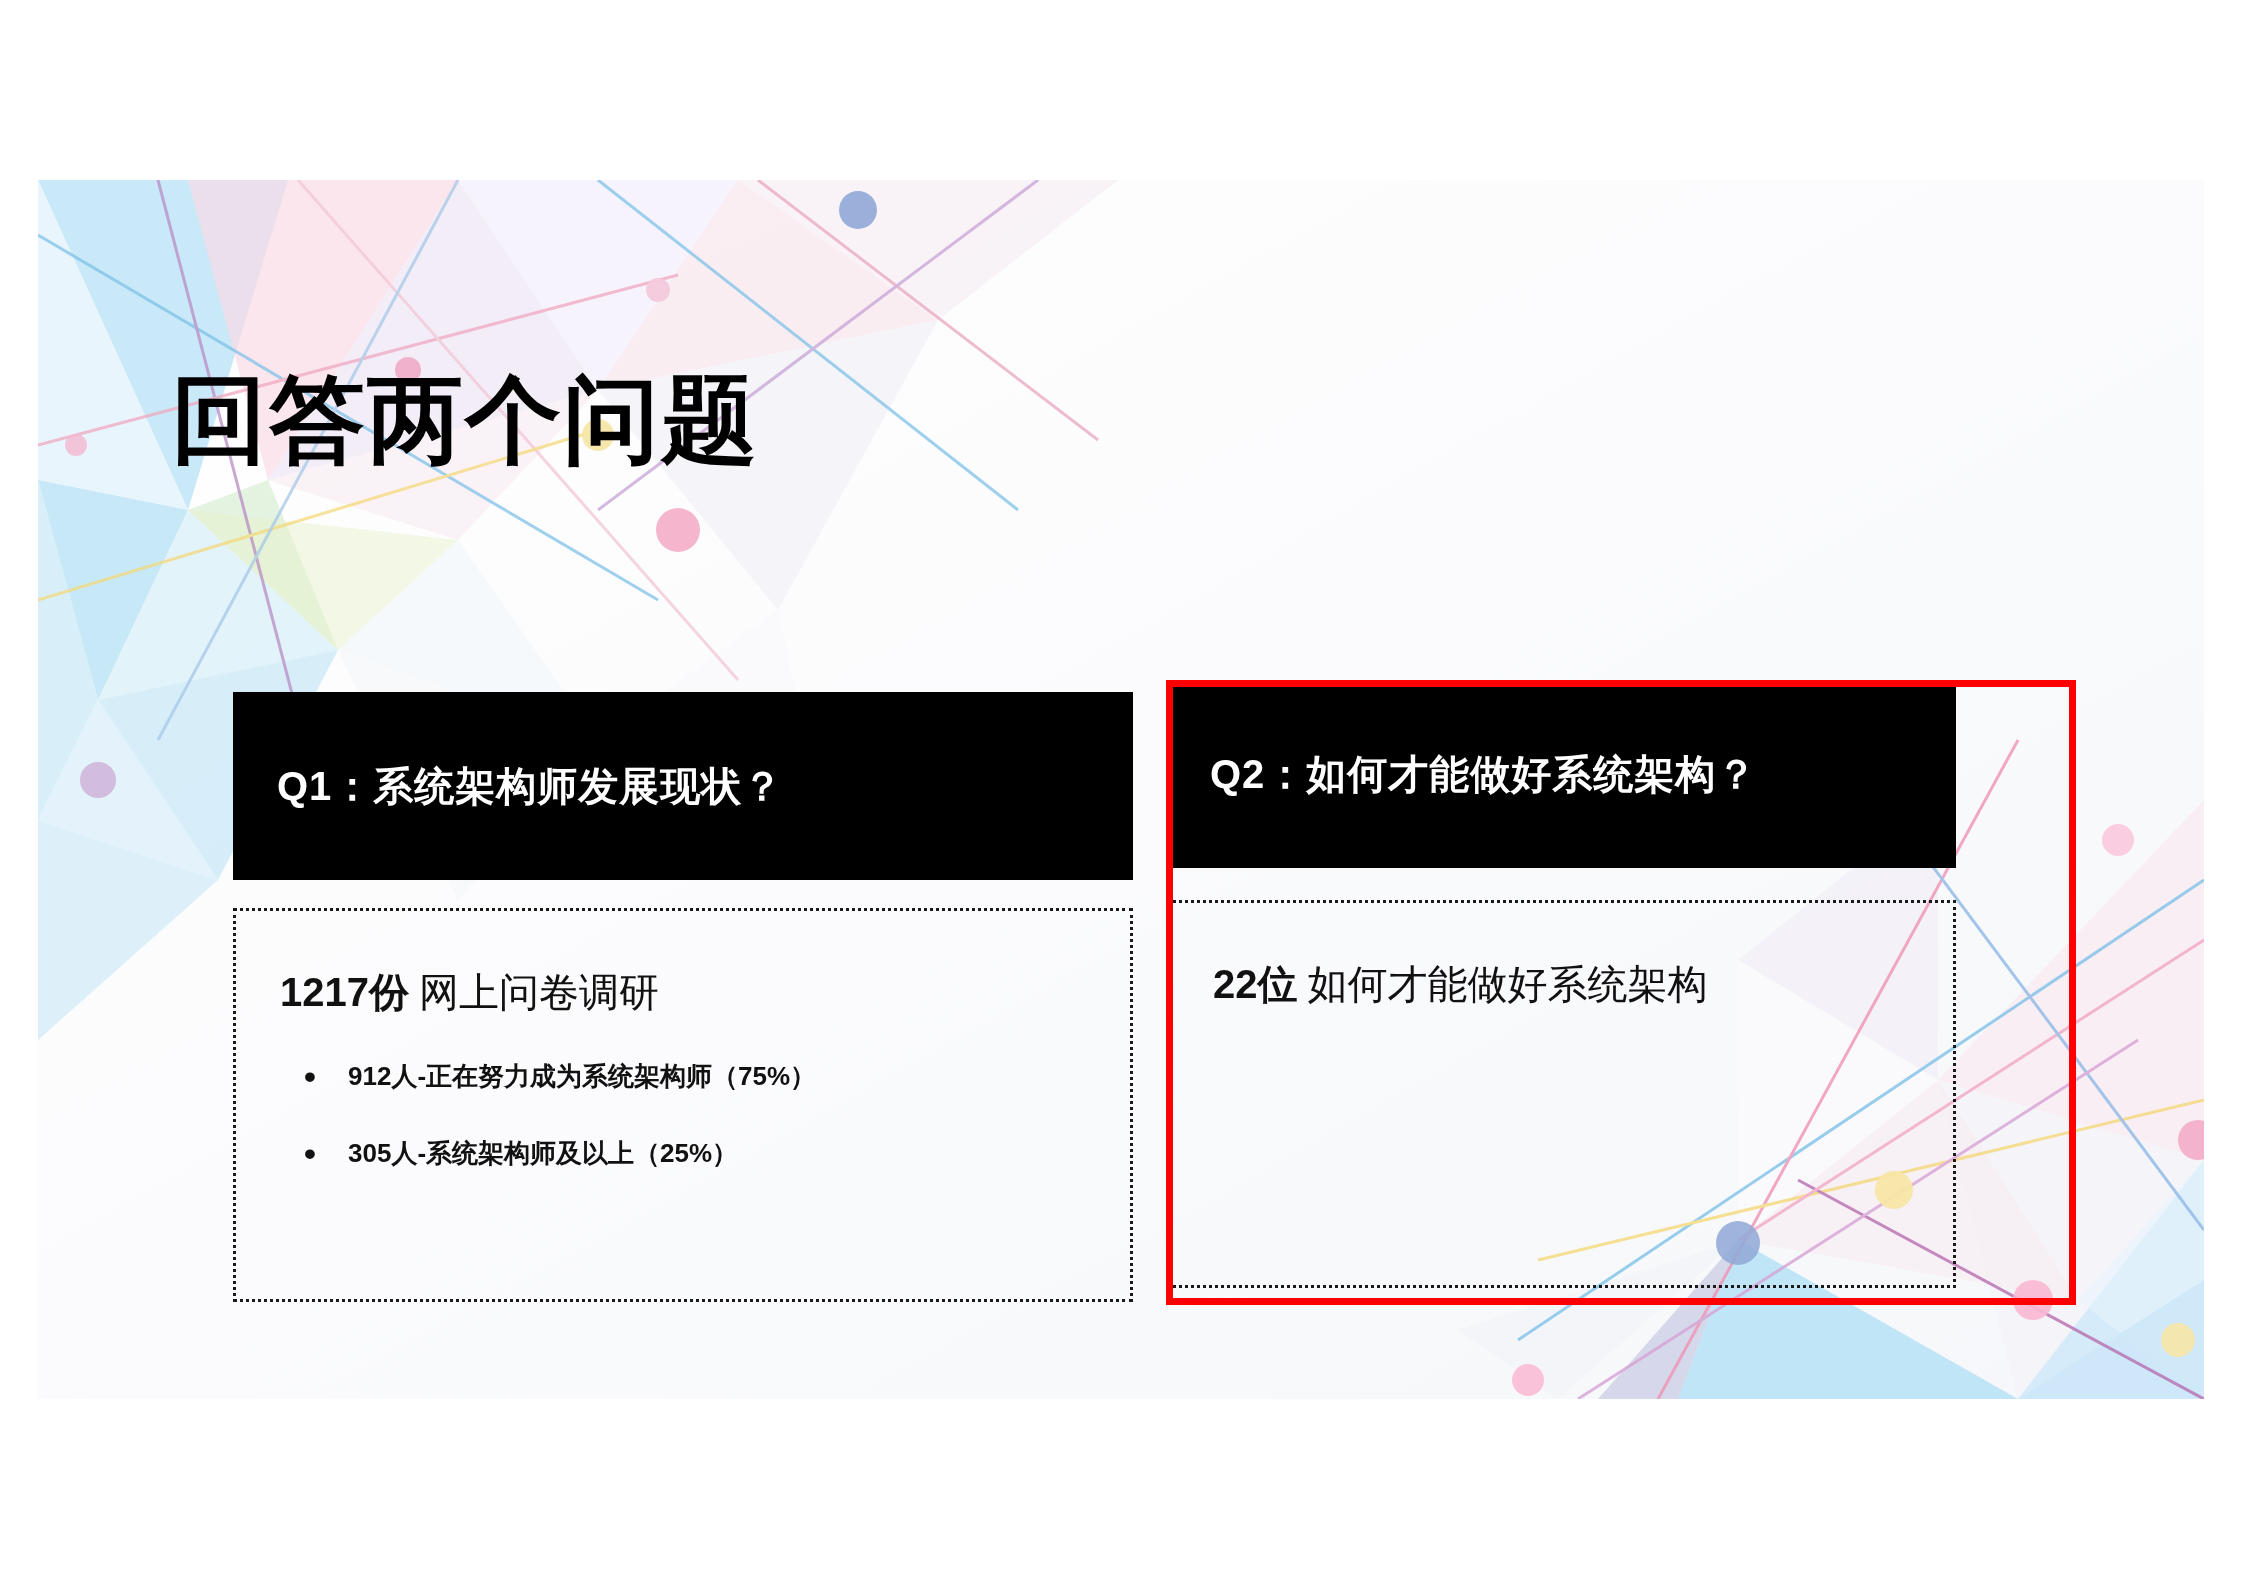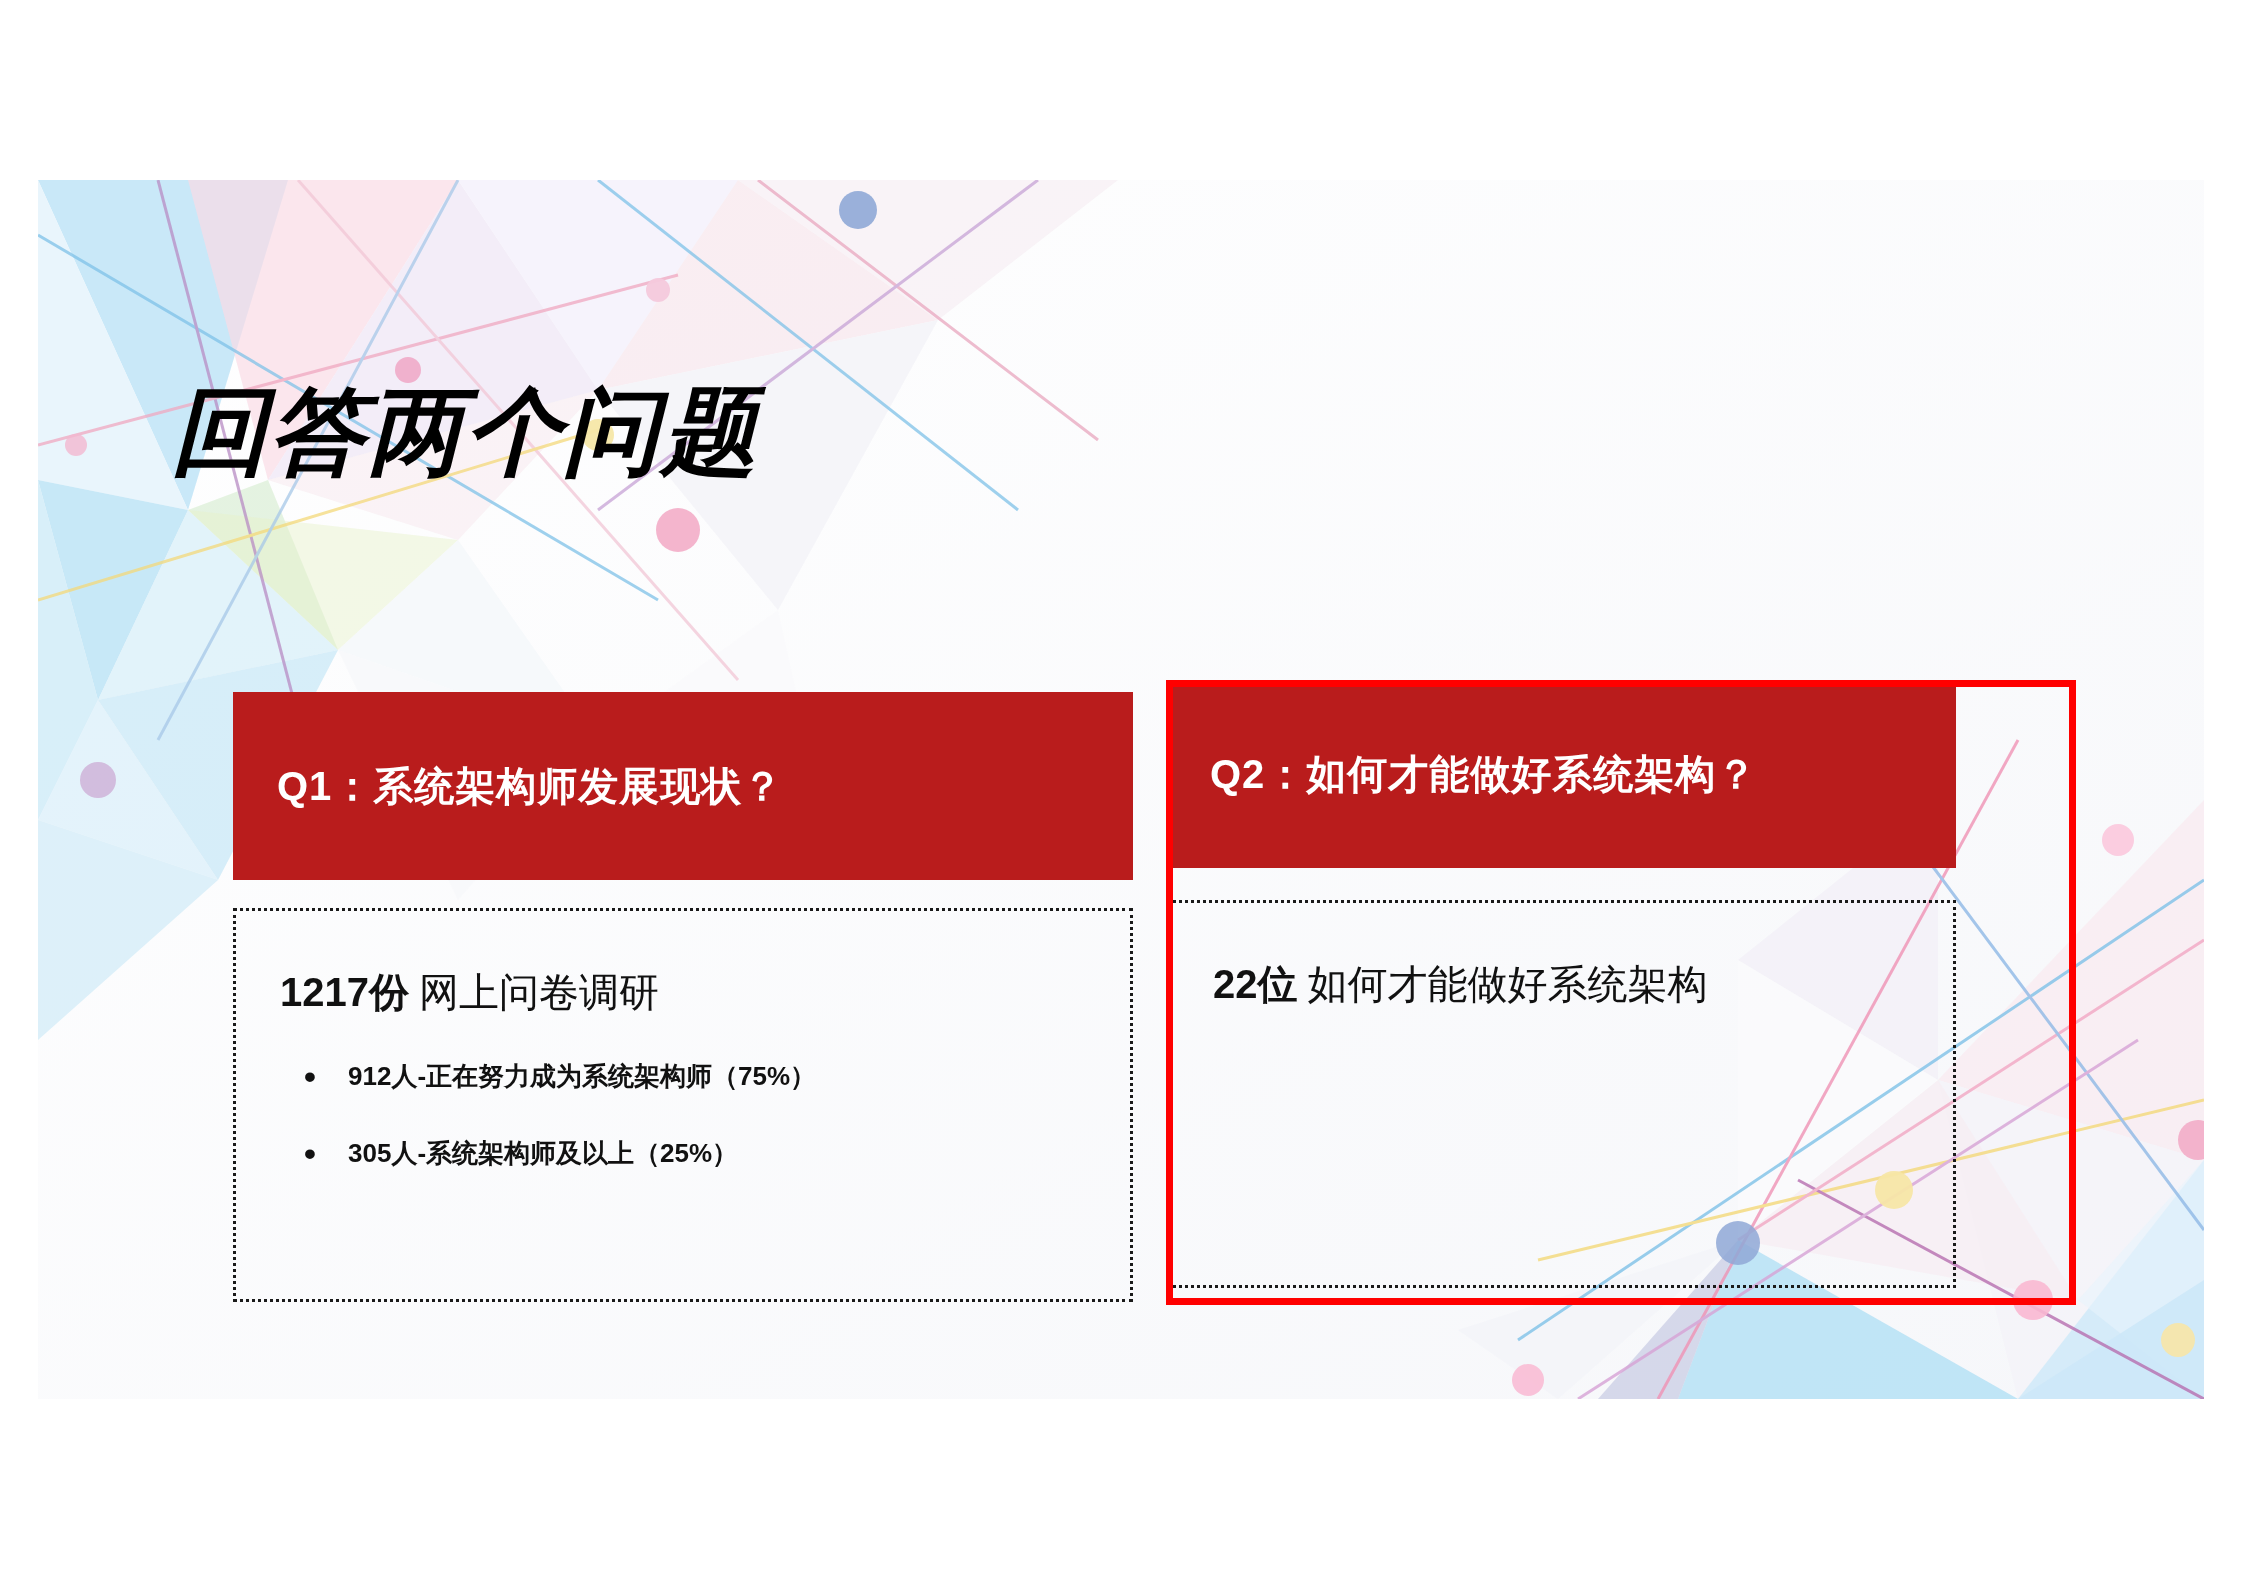--- a/index.html
+++ b/index.html
@@ -32,41 +32,40 @@
     left: 0; top: 0;
     width: 100%;
     height: 100%;
     pointer-events: none;
   }
 
   
   #page-title {
     position: absolute;
     left: 133px;
-    top: 202px;
+    top: 190px;
     font-size: 96px;
     font-weight: 700;
     color: #000000;
     letter-spacing: 2px;
     line-height: 1.05;
     white-space: nowrap;
     z-index: 5;
-    font-style: italic;
   }
 
   
   .q-col {
     position: absolute;
     z-index: 5;
   }
   #q1-col { left: 195px;  top: 512px; width: 900px; }
   #q2-col { left: 1128px; top: 500px; width: 790px; }
 
   .q-header {
-    background: #b91c1c;
+    background: #000000;
     height: 188px;
     box-sizing: border-box;
     display: flex;
     align-items: center;
     padding-left: 44px;
   }
   .q-header-label {
     color: #ffffff;
     font-size: 40px;
     font-weight: 700;

